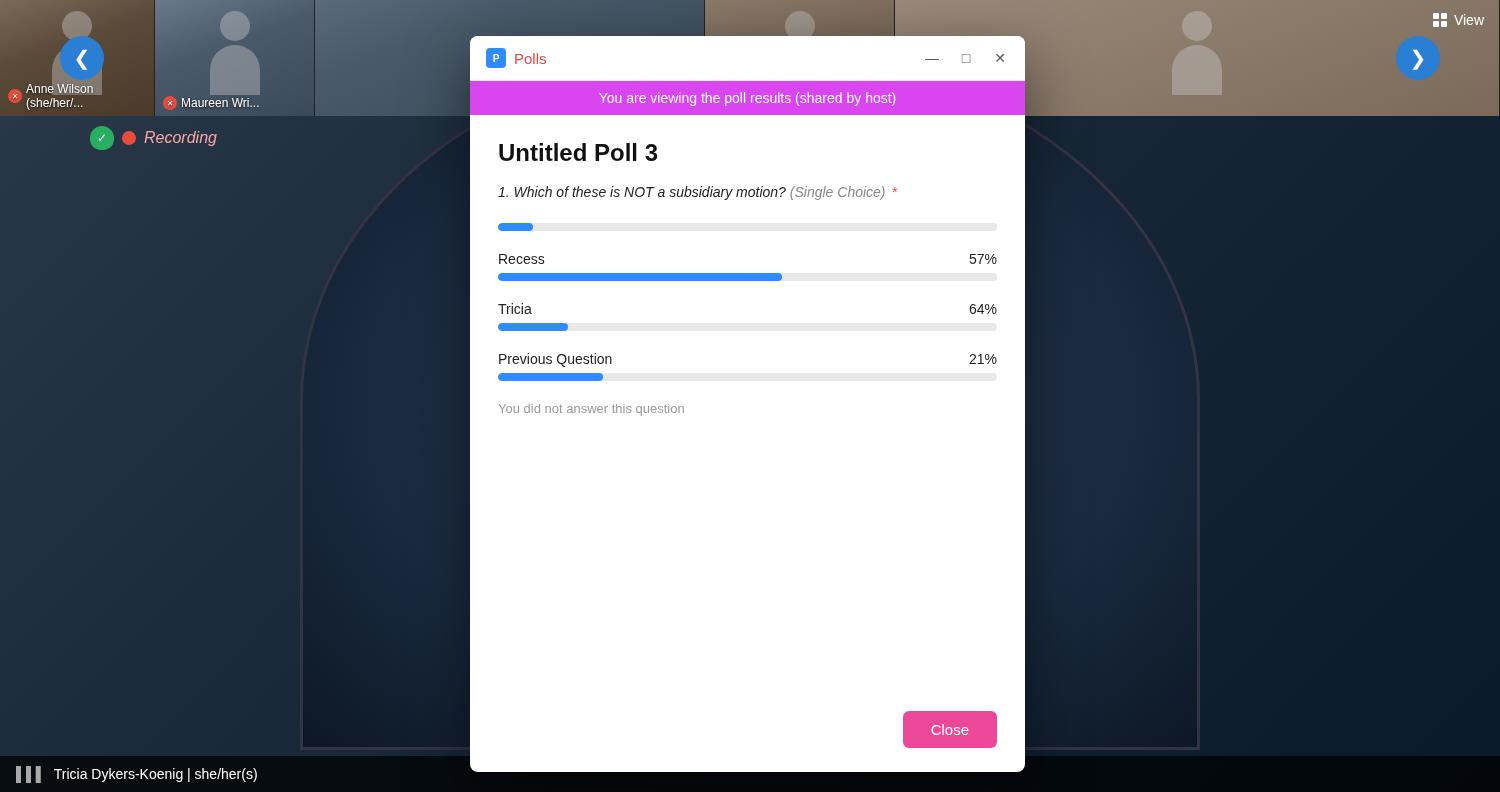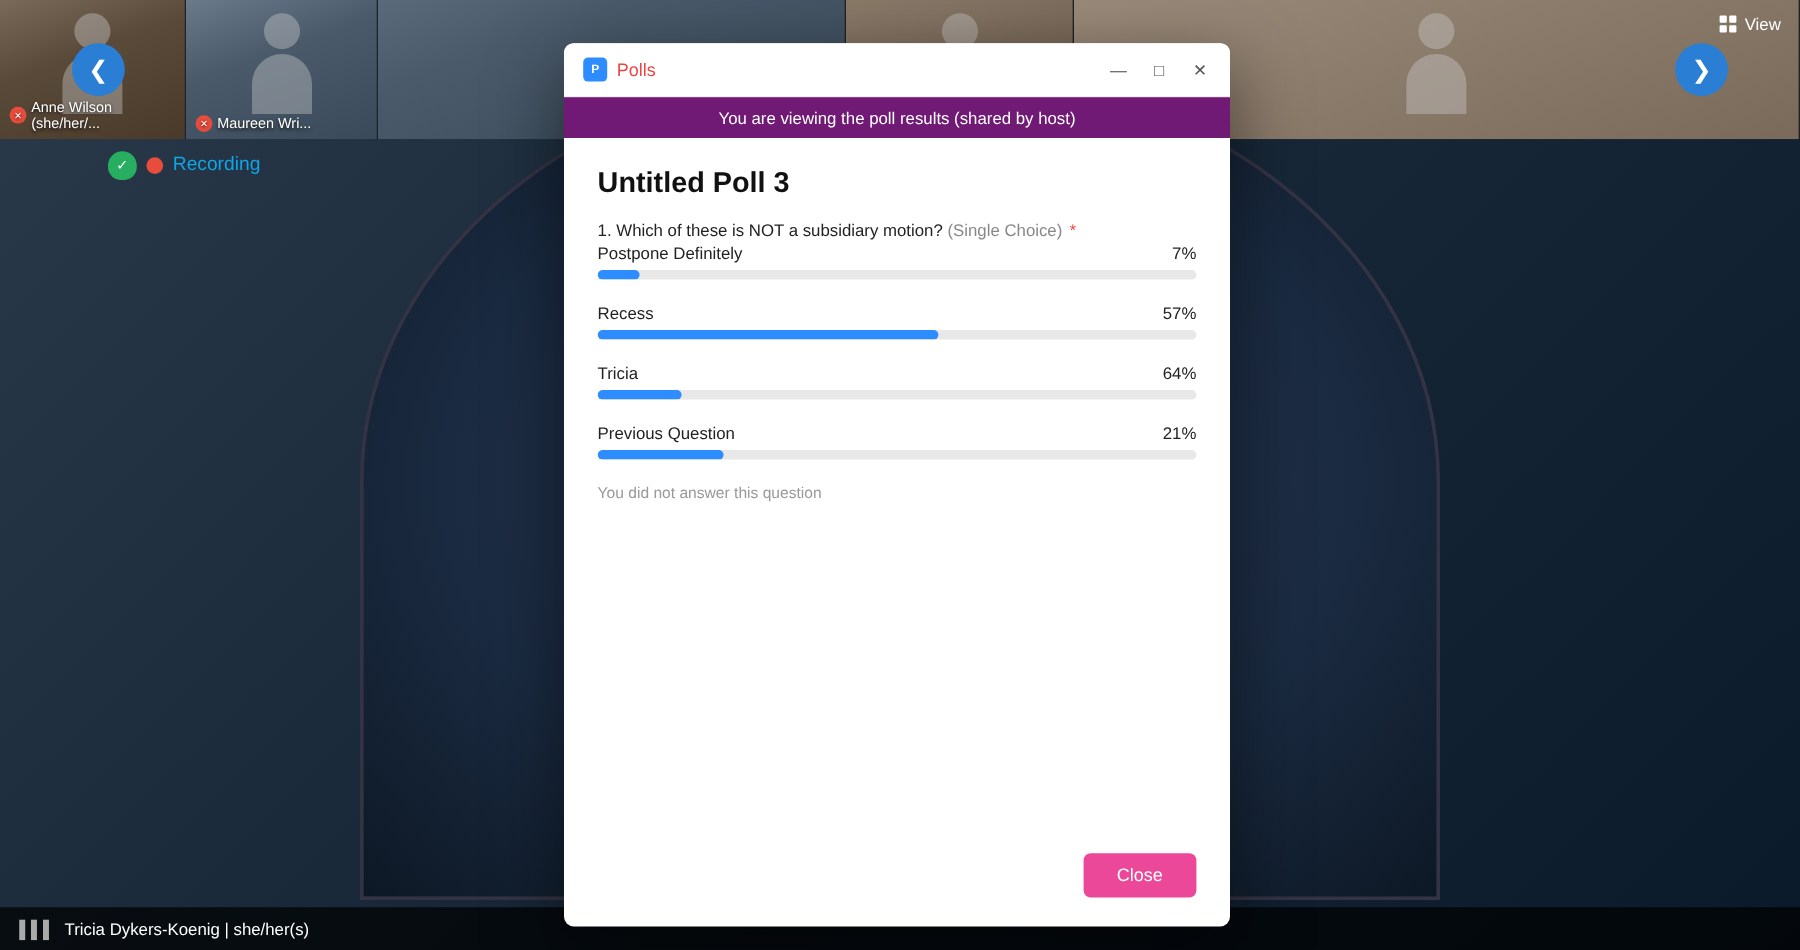--- a/index.html
+++ b/index.html
@@ -132,23 +132,24 @@
     }
 
     .rec-dot {
       width: 14px;
       height: 14px;
       background: #e74c3c;
       border-radius: 50%;
     }
 
     .rec-label {
-      color: #0ea5e9;
+      color: #fca5a5;
       font-size: 16px;
       font-weight: 500;
+      font-style: italic;
     }
 
     
     .bottom-bar {
       position: absolute;
       bottom: 0;
       left: 0;
       right: 0;
       height: 36px;
       background: rgba(0,0,0,0.7);
@@ -229,21 +230,21 @@
       border: none;
       cursor: pointer;
       display: flex;
       align-items: center;
       justify-content: center;
       color: #555;
       font-size: 14px;
     }
 
     .dialog-notification-bar {
-      background: #701a75;
+      background: #d946ef;
       color: white;
       text-align: center;
       padding: 9px;
       font-size: 14px;
     }
 
     .dialog-body {
       padding: 24px 28px 20px;
       min-height: 580px;
       position: relative;
@@ -252,21 +253,23 @@
     .poll-title {
       font-size: 24px;
       font-weight: 700;
       color: #111;
       margin-bottom: 16px;
     }
 
     .question-text {
       font-size: 14px;
       color: #222;
+      margin-bottom: 20px;
       line-height: 1.4;
+      font-style: italic;
     }
 
     .question-type {
       color: #888;
       font-size: 14px;
     }
 
     .required-star {
       color: #e74c3c;
       margin-left: 2px;
@@ -497,24 +500,20 @@
   <div class="dialog-body">
     <h2 class="poll-title">Untitled Poll 3</h2>
 
     <p class="question-text">
       <span>1. Which of these is NOT a subsidiary motion?</span>
       <span class="question-type">(Single Choice)</span>
       <span class="required-star">*</span>
     </p>
 
     <div class="poll-option">
-      <div class="option-row">
-        <span class="option-label">Postpone Definitely</span>
-        <span class="option-percent">7%</span>
-      </div>
       <div class="progress-track">
         <div class="progress-fill" style="width: 7%"></div>
       </div>
     </div>
 
     <div class="poll-option">
       <div class="option-row">
         <span class="option-label">Recess</span>
         <span class="option-percent">57%</span>
       </div>

